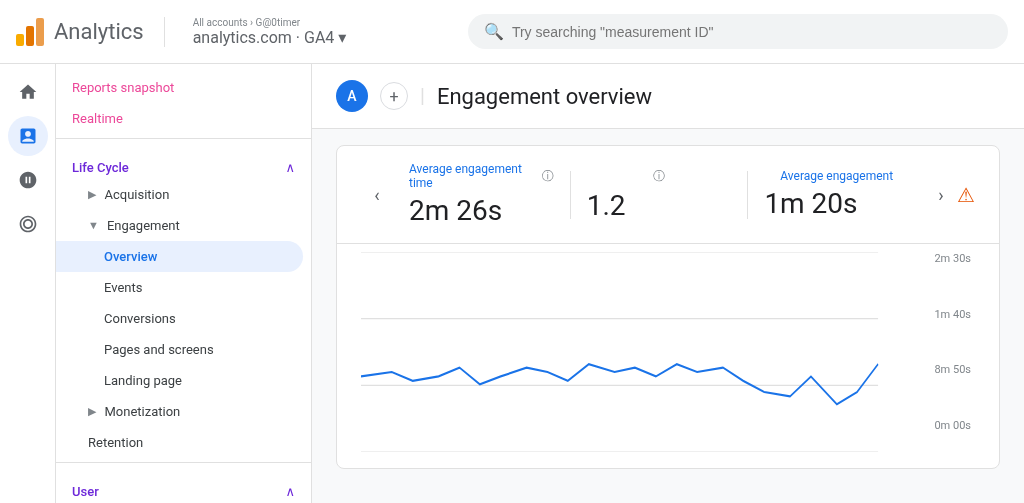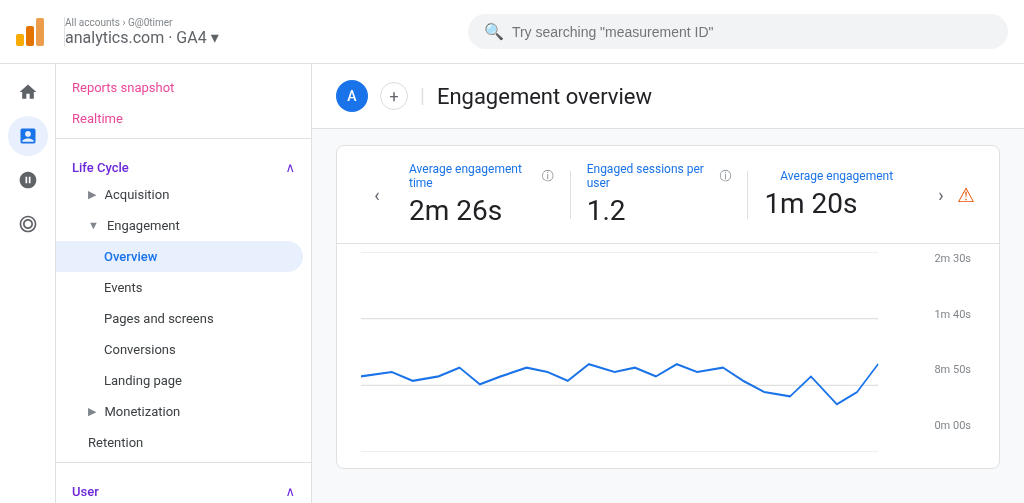--- a/index.html
+++ b/index.html
@@ -12,21 +12,21 @@
       padding: 0 16px; gap: 16px; flex-shrink: 0;
     }
     .logo { display: flex; align-items: center; gap: 10px; }
     .logo-bars { display: flex; align-items: flex-end; gap: 2px; height: 28px; }
     .logo-bar { width: 8px; border-radius: 2px; }
     .logo-bar-1 { height: 12px; background: #f9ab00; }
     .logo-bar-2 { height: 20px; background: #e37400; }
     .logo-bar-3 { height: 28px; background: #e37400; opacity: 0.7; }
     .app-title { font-size: 22px; font-weight: 400; color: #5f6368; letter-spacing: 0; }
 
-    .account-info { display: flex; flex-direction: column; font-size: 11px; color: #80868b; border-left: 1px solid #e0e0e0; padding-left: 0; margin-left: 4px; }
+    .account-info { display: flex; flex-direction: column; font-size: 11px; color: #80868b; border-left: 1px solid #e0e0e0; padding-left: 28px; margin-left: 4px; }
     .account-path { font-size: 10px; color: #80868b; }
     .account-name { font-size: 16px; color: #5f6368; display: flex; align-items: center; gap: 4px; }
 
     .search-bar {
       flex: 1; max-width: 540px; margin-left: auto;
       display: flex; align-items: center;
       background: #f1f3f4; border-radius: 24px; padding: 8px 16px; gap: 8px;
     }
     .search-icon { color: #80868b; font-size: 16px; }
     .search-input { background: none; border: none; outline: none; font-size: 14px; color: #5f6368; width: 100%; }
@@ -117,20 +117,21 @@
 </head>
 <body>
 
 <div class="topbar">
   <div class="logo">
     <div class="logo-bars">
       <div class="logo-bar logo-bar-1"></div>
       <div class="logo-bar logo-bar-2"></div>
       <div class="logo-bar logo-bar-3"></div>
     </div>
+    <span class="app-title">Analytics</span>
   </div>
   <div class="account-info">
     <span class="account-path">All accounts › G@0timer</span>
     <span class="account-name">analytics.com · GA4 ▾</span>
   </div>
   <div class="search-bar">
     <span class="search-icon">🔍</span>
     <input class="search-input" type="text" placeholder="Try searching &quot;measurement ID&quot;" style="">
   </div>
 </div>
@@ -185,24 +186,24 @@
       <span>Engagement</span>
     </div>
 
     <div class="sidebar-item indent2 active">
       <span>Overview</span>
     </div>
     <div class="sidebar-item indent2">
       <span>Events</span>
     </div>
     <div class="sidebar-item indent2">
+      <span>Conversions</span>
+    </div>
+    <div class="sidebar-item indent2">
       <span>Pages and screens</span>
-    </div>
-    <div class="sidebar-item indent2">
-      <span>Conversions</span>
     </div>
     <div class="sidebar-item indent2">
       <span>Landing page</span>
     </div>
 
     <div class="sidebar-item indent1">
       <span style="font-size:11px;color:#80868b;">▶</span>
       <span>Monetization</span>
     </div>
     <div class="sidebar-item indent1">
@@ -237,21 +238,20 @@
             <span>Average engagement time</span>
             <span class="info-icon">ⓘ</span>
           </div>
           <div class="metric-value">2m 26s</div>
         </div>
 
         <div class="metric-divider"></div>
 
         <div class="metric-item">
           <div class="metric-label">
-            <span>Engaged sessions per user</span>
             <span class="info-icon">ⓘ</span>
           </div>
           <div class="metric-value">1.2</div>
         </div>
 
         <div class="metric-divider"></div>
 
         <div class="metric-item">
           <div class="metric-label">
             <span>Average engagement</span>

